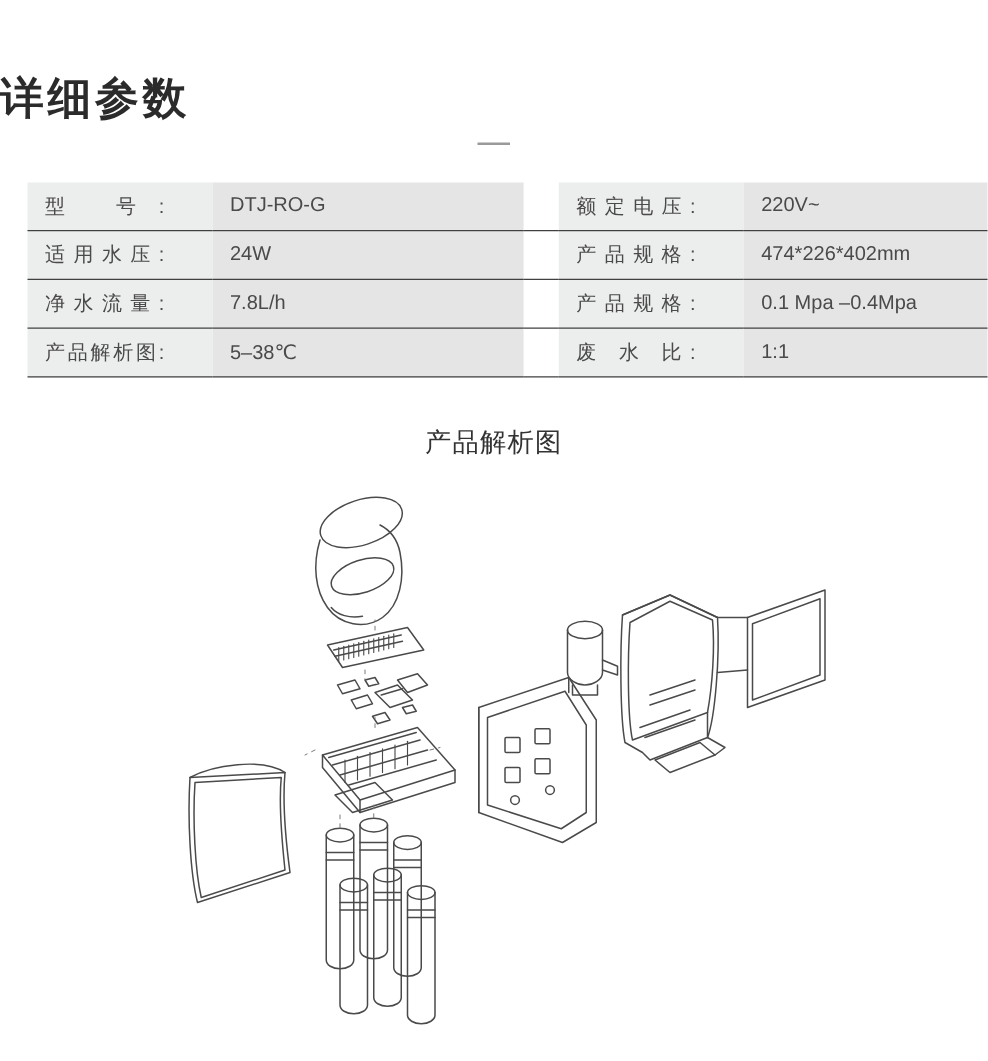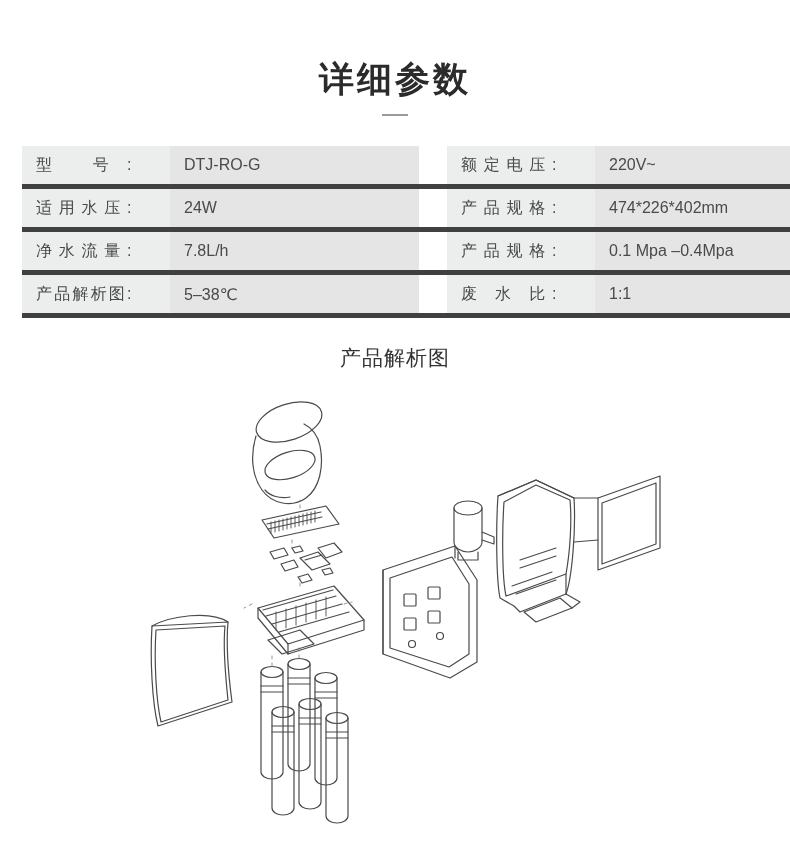--- a/index.html
+++ b/index.html
@@ -12,21 +12,20 @@
     height: 849px;
     font-family: "Liberation Sans", "DejaVu Sans", sans-serif;
     color: #3c3c3c;
     position: relative;
     overflow: hidden;
   }
 
   
   .header {
     padding-top: 58px;
-    text-align: center;
   }
   .title-cn {
     font-size: 35px;
     font-weight: bold;
     letter-spacing: 3px;
     color: #2b2b2b;
     line-height: 1.2;
   }
   .title-en {
     margin-top: 12px;
@@ -51,21 +50,21 @@
     width: 100%;
     border-collapse: collapse;
     table-layout: fixed;
   }
   table.param-table td {
     height: 38px;
     font-size: 16px;
     color: #4a4a4a;
     vertical-align: middle;
     padding: 0 0 0 14px;
-    border-bottom: 5px solid #404040;
+    border-bottom: 1px solid #404040;
   }
   td.label {
     background: #eceded;
     width: 134px;
     letter-spacing: 0.5px;
   }
   td.value {
     background: #e5e5e5;
     width: 235px;
   }
@@ -76,21 +75,21 @@
   }
   .label-spread {
     display: inline-block;
     width: 96px;
     text-align: justify;
     text-align-last: justify;
   }
 
   
   .diagram-title {
-    margin-top: 26px;
+    margin-top: 38px;
     text-align: center;
     font-size: 21px;
     color: #333333;
     letter-spacing: 1px;
   }
   .diagram-area {
     position: relative;
     width: 790px;
     height: 460px;
   }

